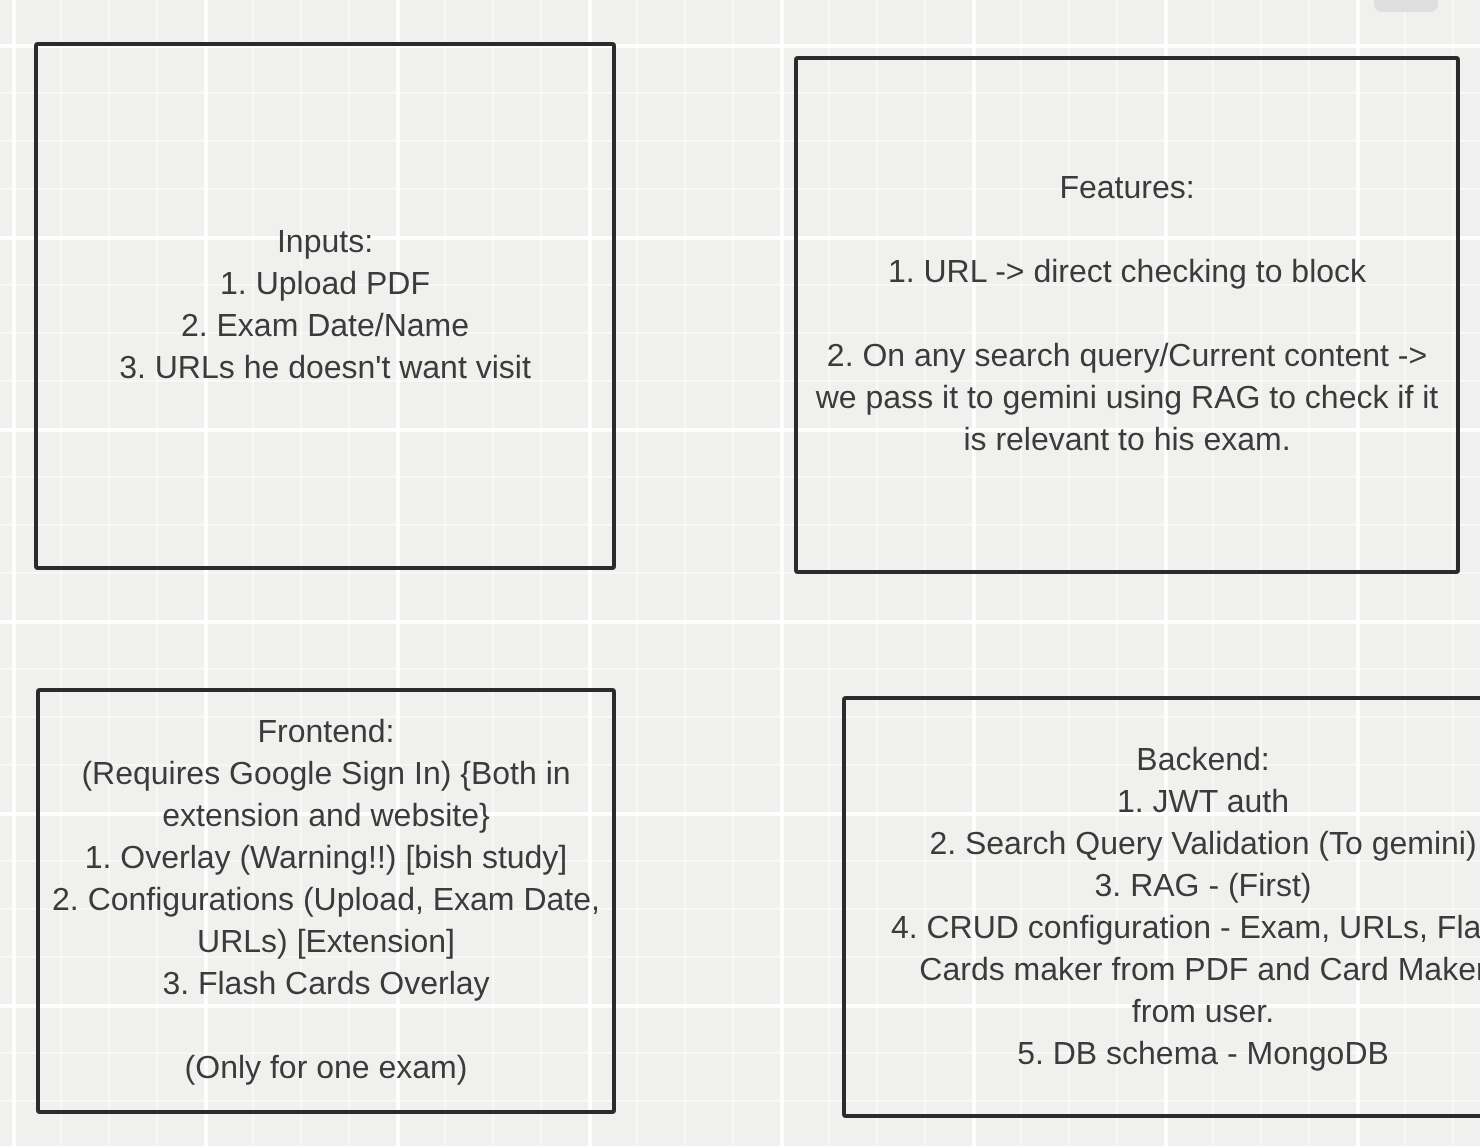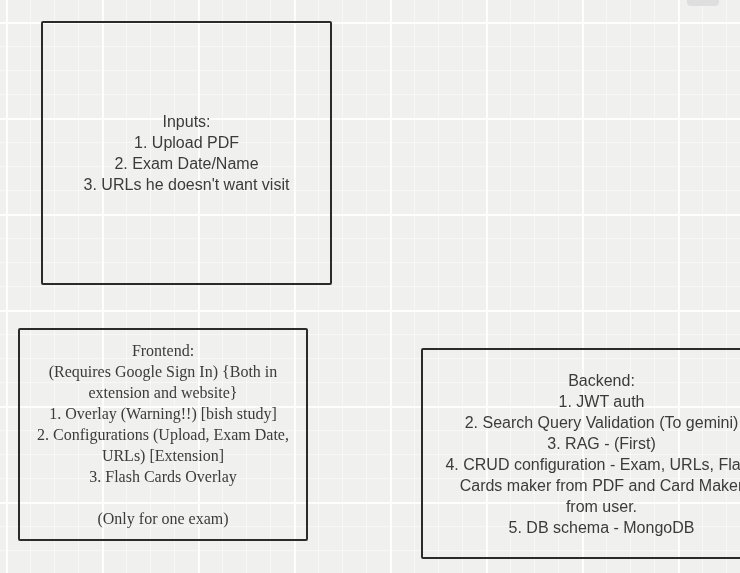--- a/index.html
+++ b/index.html
@@ -34,23 +34,23 @@
   }
   .note-text {
     width: 100%;
     font-size: 16px;
     line-height: 21px;
     color: #3b3b3b;
     text-align: center;
     white-space: pre;
     overflow: hidden;
   }
-  .note-inputs   { left: 17px;  top: 21px;  width: 291px; height: 264px; margin-left: 24px; }
+  .note-inputs   { left: 17px;  top: 21px;  width: 291px; height: 264px; }
   .note-features { left: 397px; top: 28px;  width: 333px; height: 259px; }
-  .note-frontend { left: 18px;  top: 328px; width: 290px; height: 213px; font-family: Liberation Serif, serif; }
+  .note-frontend { left: 18px;  top: 344px; width: 290px; height: 213px; }
   .note-backend  { left: 421px; top: 348px; width: 361px; height: 211px; }
   .top-fragment {
     position: absolute;
     left: 687px;
     top: 0;
     width: 32px;
     height: 6px;
     background: #dedede;
     border-radius: 0 0 4px 4px;
   }
@@ -62,20 +62,29 @@
 
   <div class="top-fragment"></div>
 
   <div class="note note-inputs">
     <div class="note-text">Inputs:
 1. Upload PDF
 2. Exam Date/Name
 3. URLs he doesn't want visit</div>
   </div>
 
+  <div class="note note-features">
+    <div class="note-text">Features:
+
+1. URL -&gt; direct checking to block
+
+2. On any search query/Current content -&gt;
+we pass it to gemini using RAG to check if it
+is relevant to his exam.</div>
+  </div>
 
   <div class="note note-frontend">
     <div class="note-text">Frontend:
 (Requires Google Sign In) {Both in
 extension and website}
 1. Overlay (Warning!!) [bish study]
 2. Configurations (Upload, Exam Date,
 URLs) [Extension]
 3. Flash Cards Overlay
 

